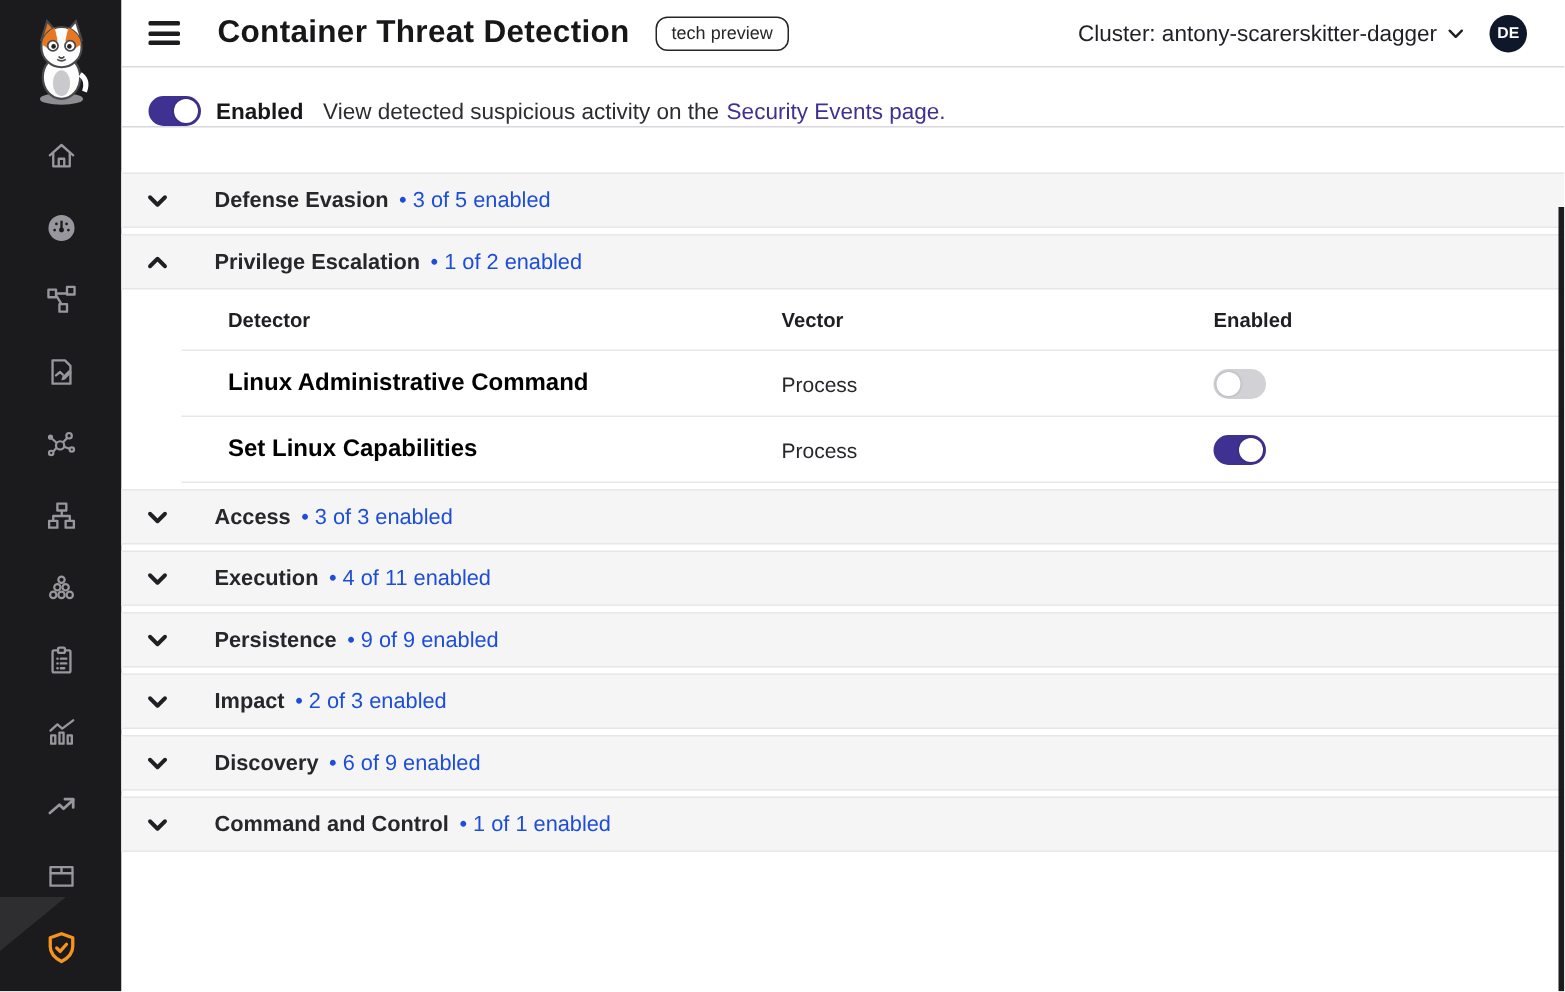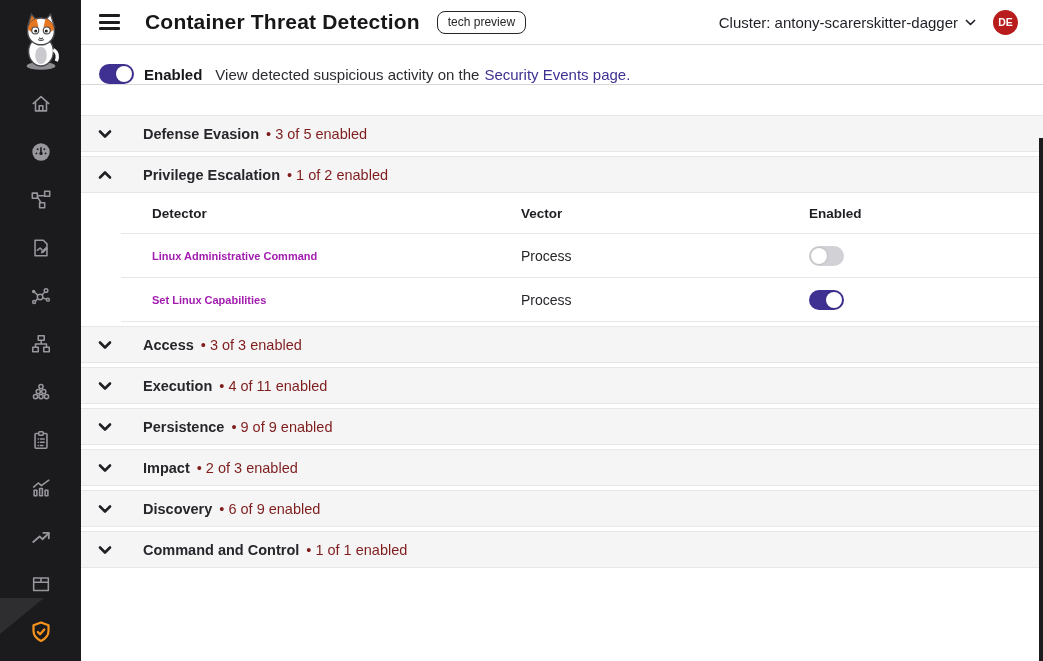--- a/index.html
+++ b/index.html
@@ -20,21 +20,21 @@
   .main { position:absolute; left:81px; top:0; width:962px; height:661px; background:#fff; }
 
   .topbar { height:45px; border-bottom:1px solid #dcdce0; display:flex; align-items:center; }
   .hamburger { margin-left:18px; cursor:pointer; padding:4px 0; }
   .hamburger span { display:block; width:21px; height:3px; background:#1c1c1f; border-radius:1px; margin:3.5px 0; }
   .page-title { margin-left:25px; font-size:21px; font-weight:700; color:#17171a; letter-spacing:.2px; }
   .badge { margin-left:17px; padding:3px 10px 4px; border:1.5px solid #26262a; border-radius:8px;
     font-size:12px; color:#26262a; white-space:nowrap; }
   .topbar-right { margin-left:auto; margin-right:25px; display:flex; align-items:center; gap:16px; }
   .cluster-select { display:flex; align-items:center; gap:6px; font-size:15px; color:#1f1f26; cursor:pointer; }
-  .avatar { width:25px; height:25px; border-radius:50%; background:#b91c1c; color:#fff;
+  .avatar { width:25px; height:25px; border-radius:50%; background:#0f172a; color:#fff;
     font-size:10.5px; font-weight:700; display:flex; align-items:center; justify-content:center; cursor:pointer; }
 
   .subbar { border-bottom:1px solid #d8d8dc; }
   .status-row { display:flex; align-items:center; padding:19px 0 0 18px; }
   .switch { width:35px; height:20px; border-radius:10px; position:relative; cursor:pointer; flex:none; }
   .switch .knob { position:absolute; top:2px; width:16px; height:16px; border-radius:50%; background:#fff;
     box-shadow:0 0 2px rgba(0,0,0,.25); }
   .switch.on { background:#3e3192; }
   .switch.on .knob { right:2px; }
   .switch.off { background:#d2d2d6; }
@@ -48,29 +48,29 @@
   .tab.inactive { color:#b9b9bf; }
   .tab.active { color:#212126; border-bottom-color:#f7941e; }
 
   
   .content { padding-top:30px; }
   .acc-row { height:37px; background:#f5f5f6; border-top:1px solid #e7e7e9; border-bottom:1px solid #e7e7e9;
     display:flex; align-items:center; padding-left:16px; margin-bottom:4px; cursor:pointer; }
   .acc-row.expanded { margin-bottom:0; }
   .chev { width:16px; height:16px; margin-right:30px; display:flex; align-items:center; justify-content:center; }
   .cat-name { font-size:14.5px; font-weight:700; color:#26262b; }
-  .cat-summary { font-size:14.5px; color:#7f1d1d; margin-left:7px; }
+  .cat-summary { font-size:14.5px; color:#1d4ed8; margin-left:7px; }
 
   .det-table { margin-bottom:4px;padding-left:40px; }
   .t-row { display:grid; grid-template-columns:369px 288px 1fr; align-items:center;
     padding-left:31px; border-bottom:1px solid #e7e7e9; }
   .t-head { height:41px; }
   .t-head > div { font-size:13.5px; font-weight:700; color:#1e1e23; }
   .t-body { height:44px; }
-  .det-link { font-size:11px; font-weight:700; color:#a21caf; cursor:pointer; }
+  .det-link { font-size:16px; font-weight:700; color:#000000; cursor:pointer; }
   .vector-cell { font-size:14px; color:#26262b; }
 
   .scroll-strip { position:absolute; right:0; top:138px; bottom:0; width:4px; background:#1b1b1d; cursor:pointer; }
 </style>
 </head>
 <body>
 
 <div class="app">
 
   <div class="sidebar">

